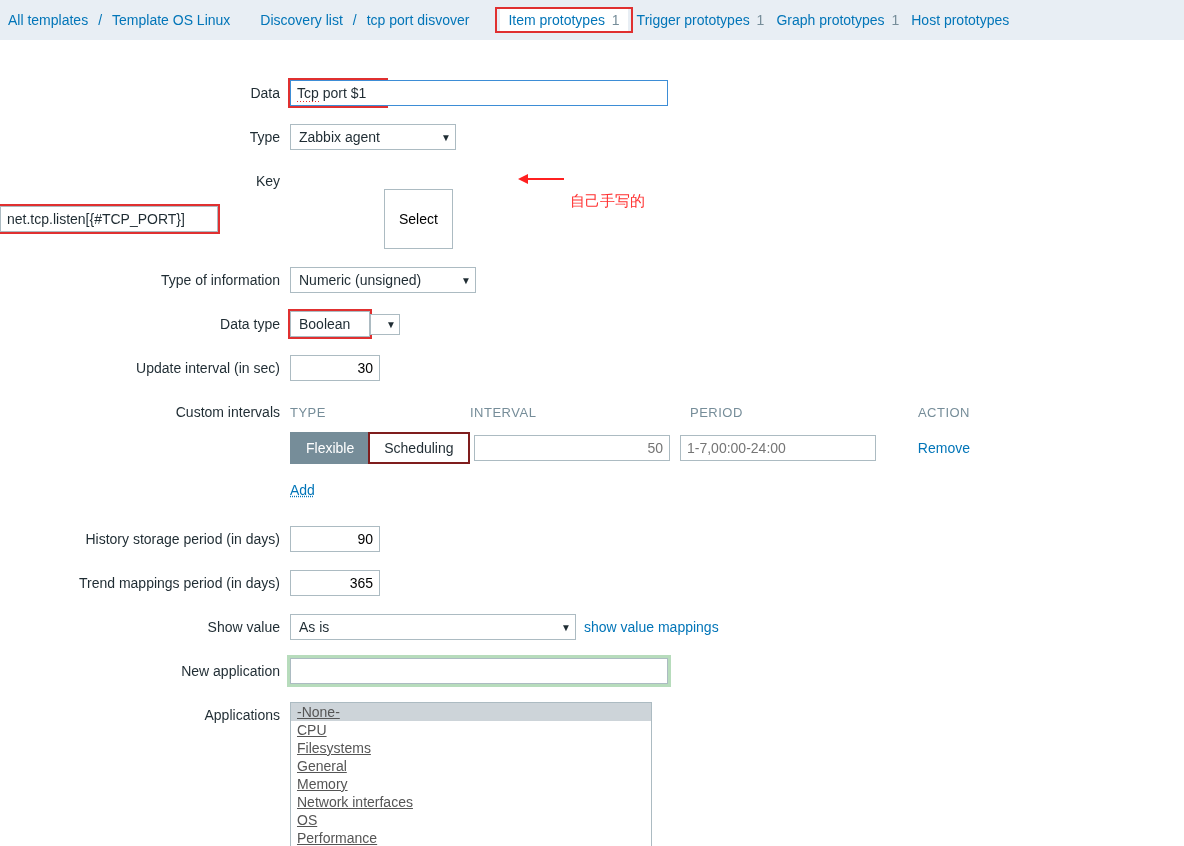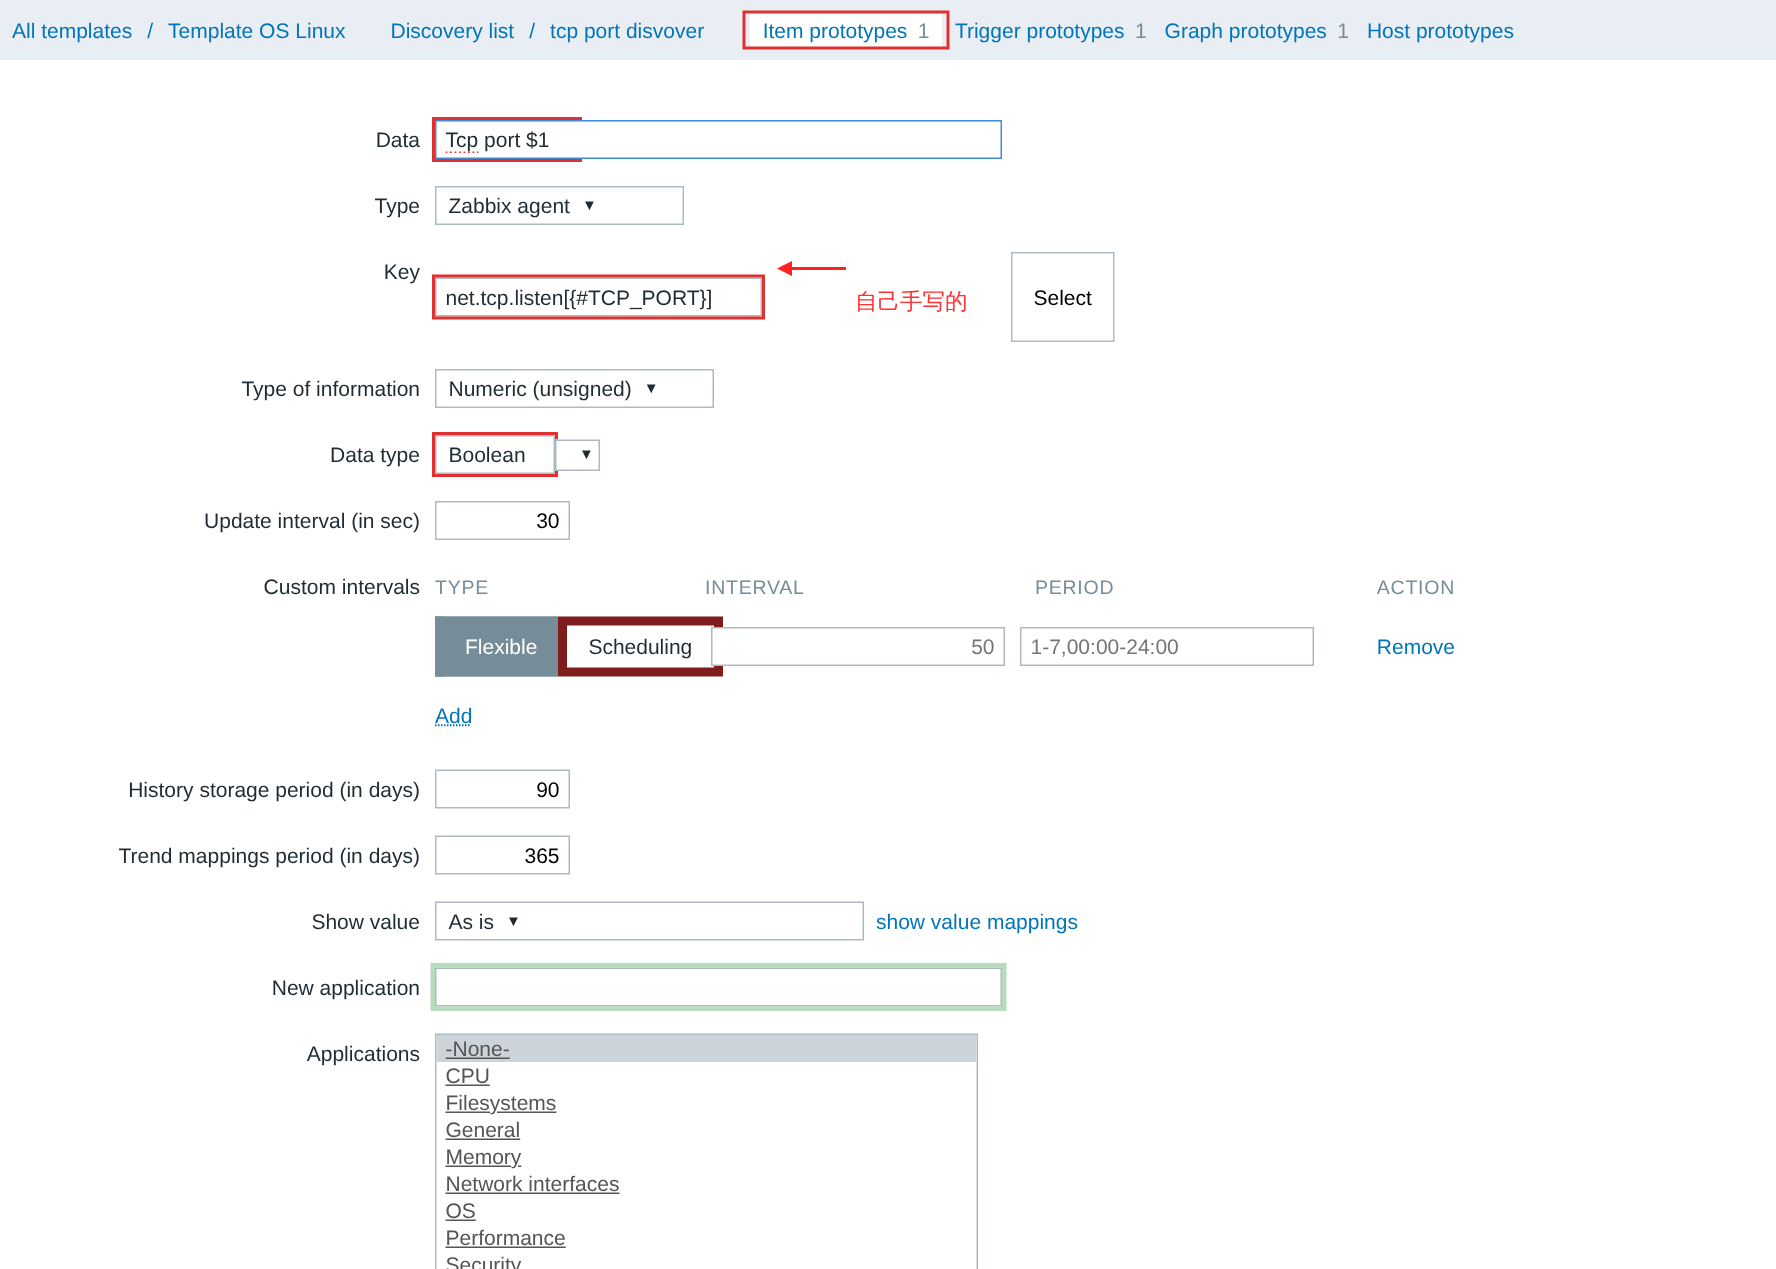--- a/index.html
+++ b/index.html
@@ -82,20 +82,21 @@
   .text-input.blue-border { border: 1px solid #3d8dd6; }
   .text-input.right { text-align: right; }
 
   .select {
     border: 1px solid #acbbc2;
     padding: 4px 4px 4px 8px;
     font-size: 14px;
     background: #fff;
     display: flex;
     align-items: center;
+    justify-content: space-between;
   }
   .caret {
     margin-left: 8px;
     font-size: 10px;
   }
 
   .red-box { outline: 2px solid #e03030; }
   .green-box { outline: 3px solid #b7dcbc; }
 
   .btn {
@@ -125,21 +126,21 @@
     display: flex;
     align-items: center;
   }
   .seg-group {
     display: flex;
     width: 170px;
   }
   .seg {
     padding: 6px 14px;
     font-size: 14px;
-    border: 6px solid #7f1d1d;
+    border: 2px solid #7f1d1d;
     background: #fff;
     cursor: pointer;
   }
   .seg.active {
     background: #768d99;
     color: #fff;
     border-color: #768d99;
   }
   .seg:first-child { border-right: none; }
 
@@ -166,20 +167,21 @@
     color: #555;
     cursor: pointer;
     text-decoration: underline;
   }
   .listbox-item.selected {
     background: #cdd4d9;
   }
 
   .arrow-ann {
     position: relative;
+    flex-direction: column;
   }
   .red-arrow {
     position: absolute;
     left: 518px;
     top: 2px;
     color: #f00;
   }
   .red-note {
     position: absolute;
     left: 570px;

